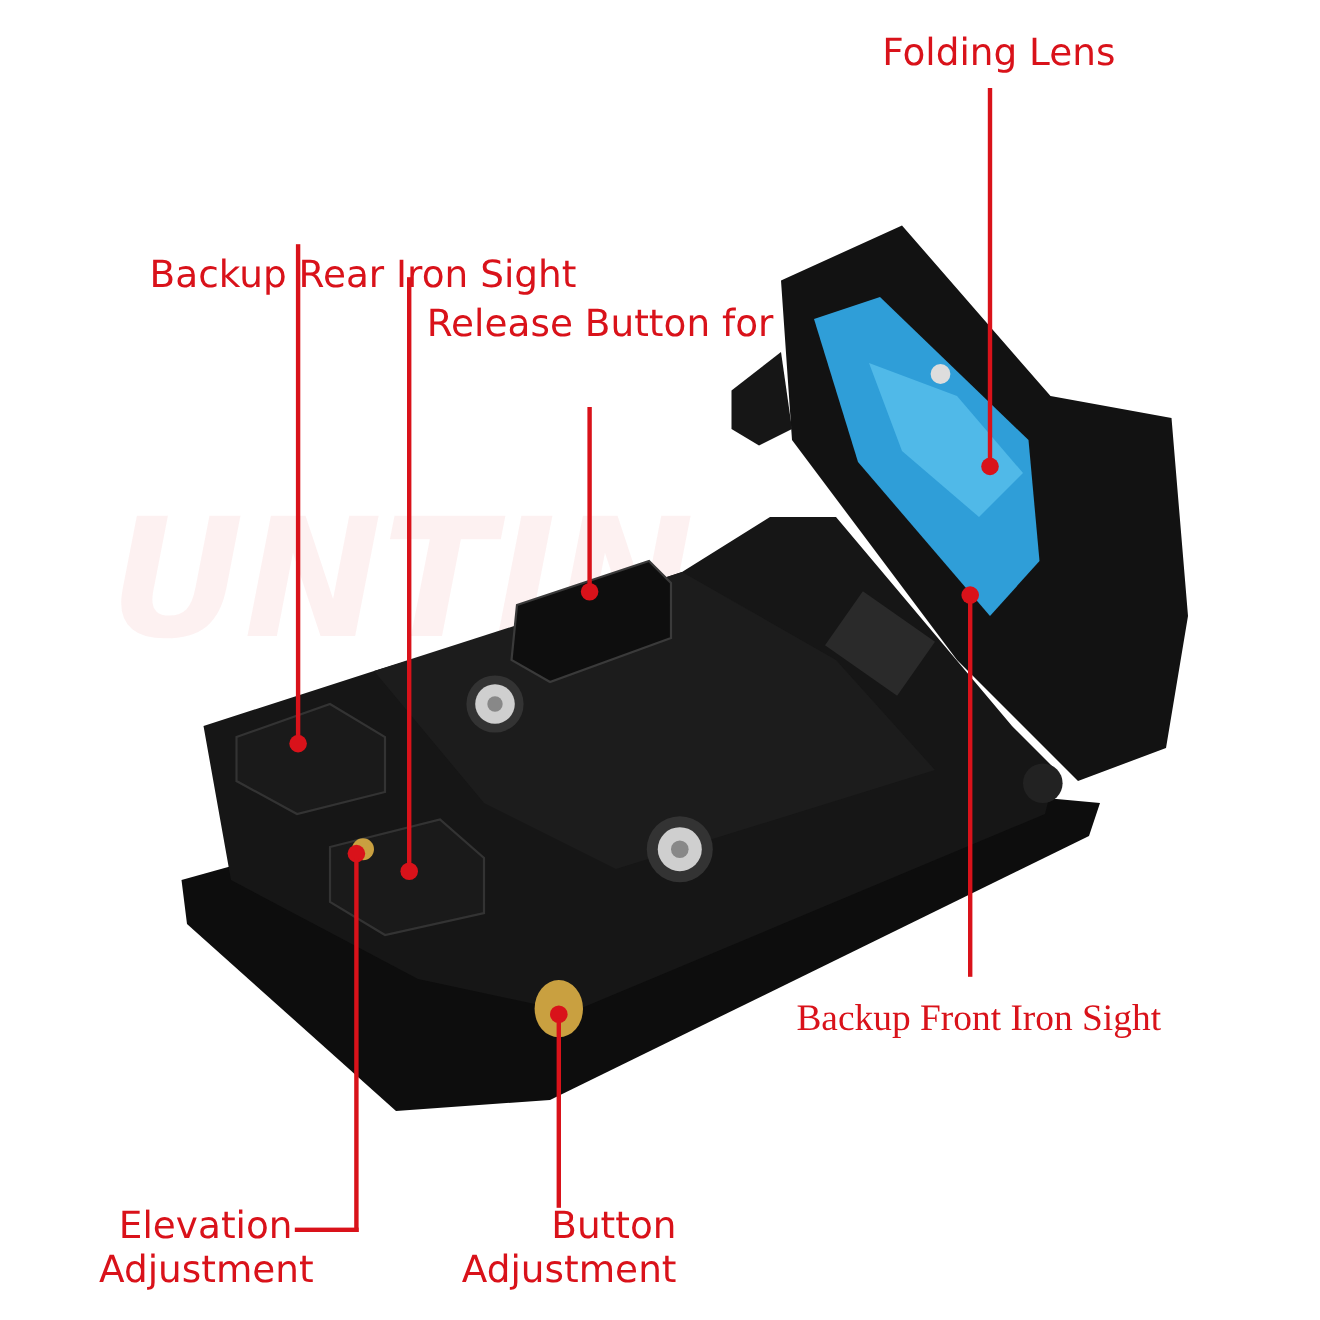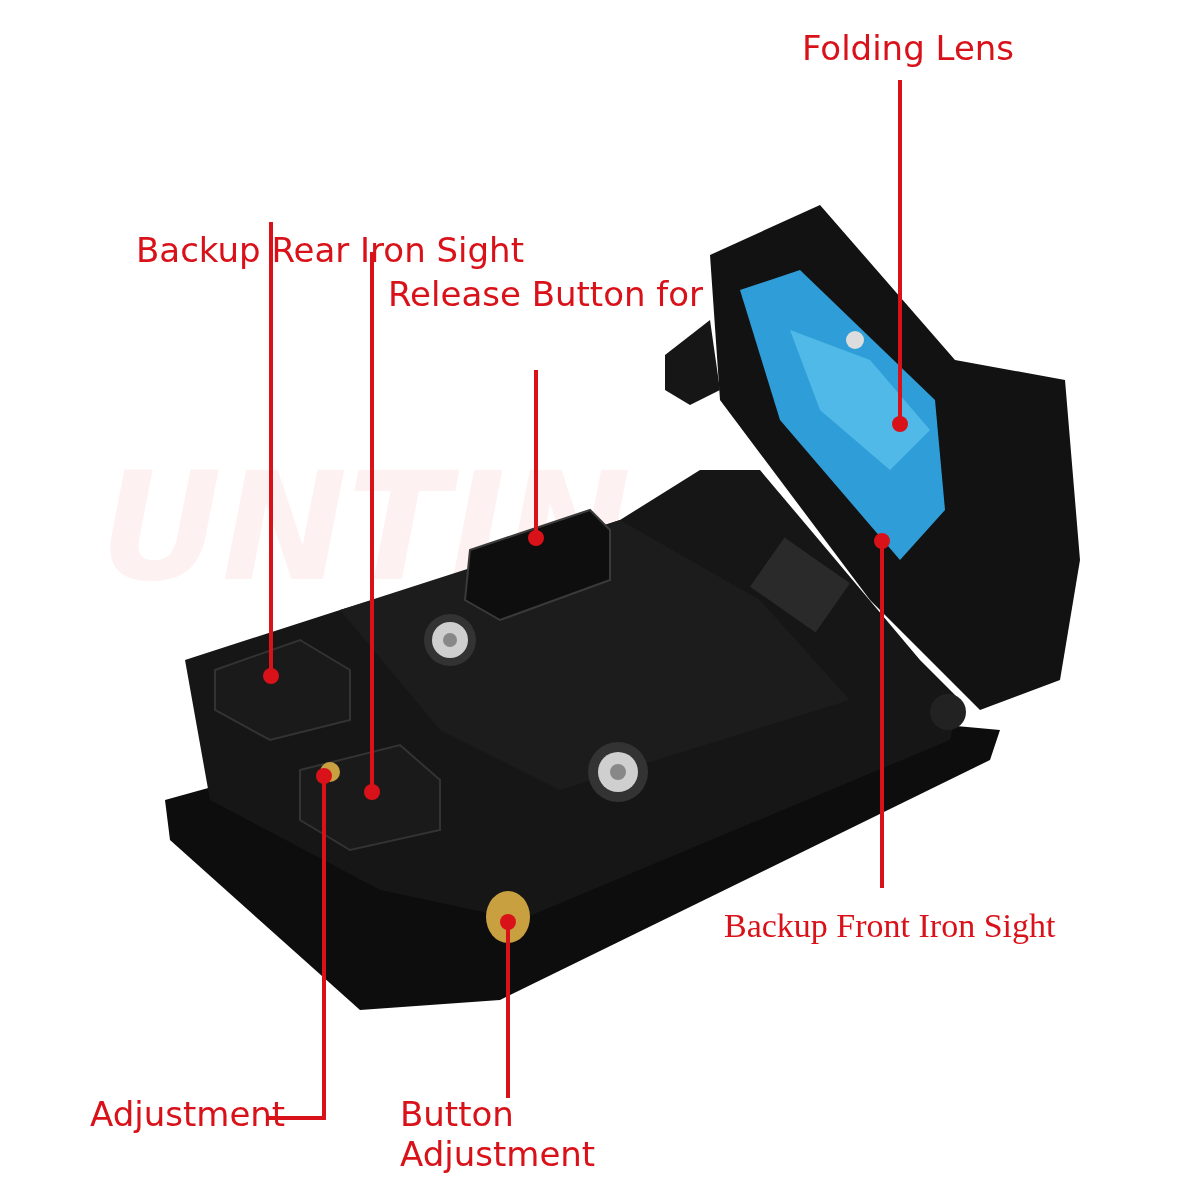--- a/index.html
+++ b/index.html
@@ -1,18 +1,18 @@
 <!DOCTYPE html>
 <html><head>
 <meta charset="utf-8">
 <style>
   html,body{margin:0;padding:0;background:#fff;}
   body{width:1200px;height:1200px;position:relative;overflow:hidden;font-family:"DejaVu Sans","Liberation Sans",sans-serif;}
   .label{position:absolute;color:#d9121a;font-size:34px;line-height:40px;white-space:nowrap;}
-  .label.c{text-align:left;}
+  .label.c{text-align:right;}
   .line{position:absolute;background:#d9121a;}
   .dot{position:absolute;width:16px;height:16px;border-radius:50%;background:#d9121a;}
   .wm{position:absolute;color:rgba(220,60,60,0.07);font-weight:bold;font-style:italic;font-family:"DejaVu Sans",sans-serif;}
   svg{position:absolute;left:0;top:0;}
 </style>
 </head>
 <body>
 
 <div class="wm" style="left:100px;top:440px;font-size:150px;">UNTIN</div>
 
@@ -64,20 +64,21 @@
   <div>Release Button for</div>
 </div>
 <div class="line" style="left:534px;top:370px;width:4px;height:166px;"></div>
 <div class="dot" style="left:528px;top:530px;"></div>
 
 <div class="label" style="left:724px;top:906px;font-family:Liberation Serif, serif;">Backup Front Iron Sight</div>
 <div class="dot" style="left:874px;top:533px;"></div>
 <div class="line" style="left:880px;top:545px;width:4px;height:343px;"></div>
 
 <div class="label" style="left:90px;top:1094px;">
+  <div style="padding-left:18px;">Elevation</div>
   <div>Adjustment</div>
 </div>
 <div class="dot" style="left:316px;top:768px;"></div>
 <div class="line" style="left:322px;top:780px;width:4px;height:340px;"></div>
 <div class="line" style="left:268px;top:1116px;width:58px;height:4px;"></div>
 
 <div class="dot" style="left:500px;top:914px;"></div>
 <div class="line" style="left:506px;top:926px;width:4px;height:172px;"></div>
 <div class="label c" style="left:400px;top:1094px;width:215px;">
   <div>Button</div>

